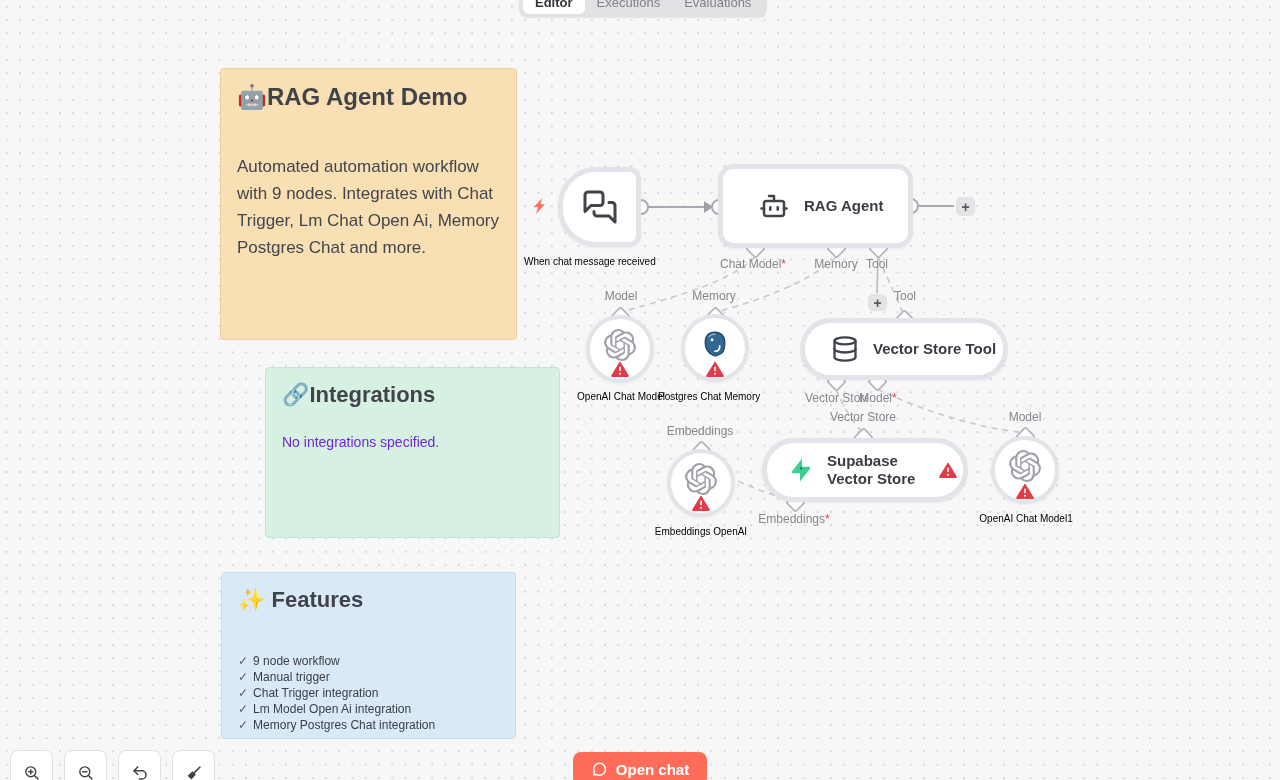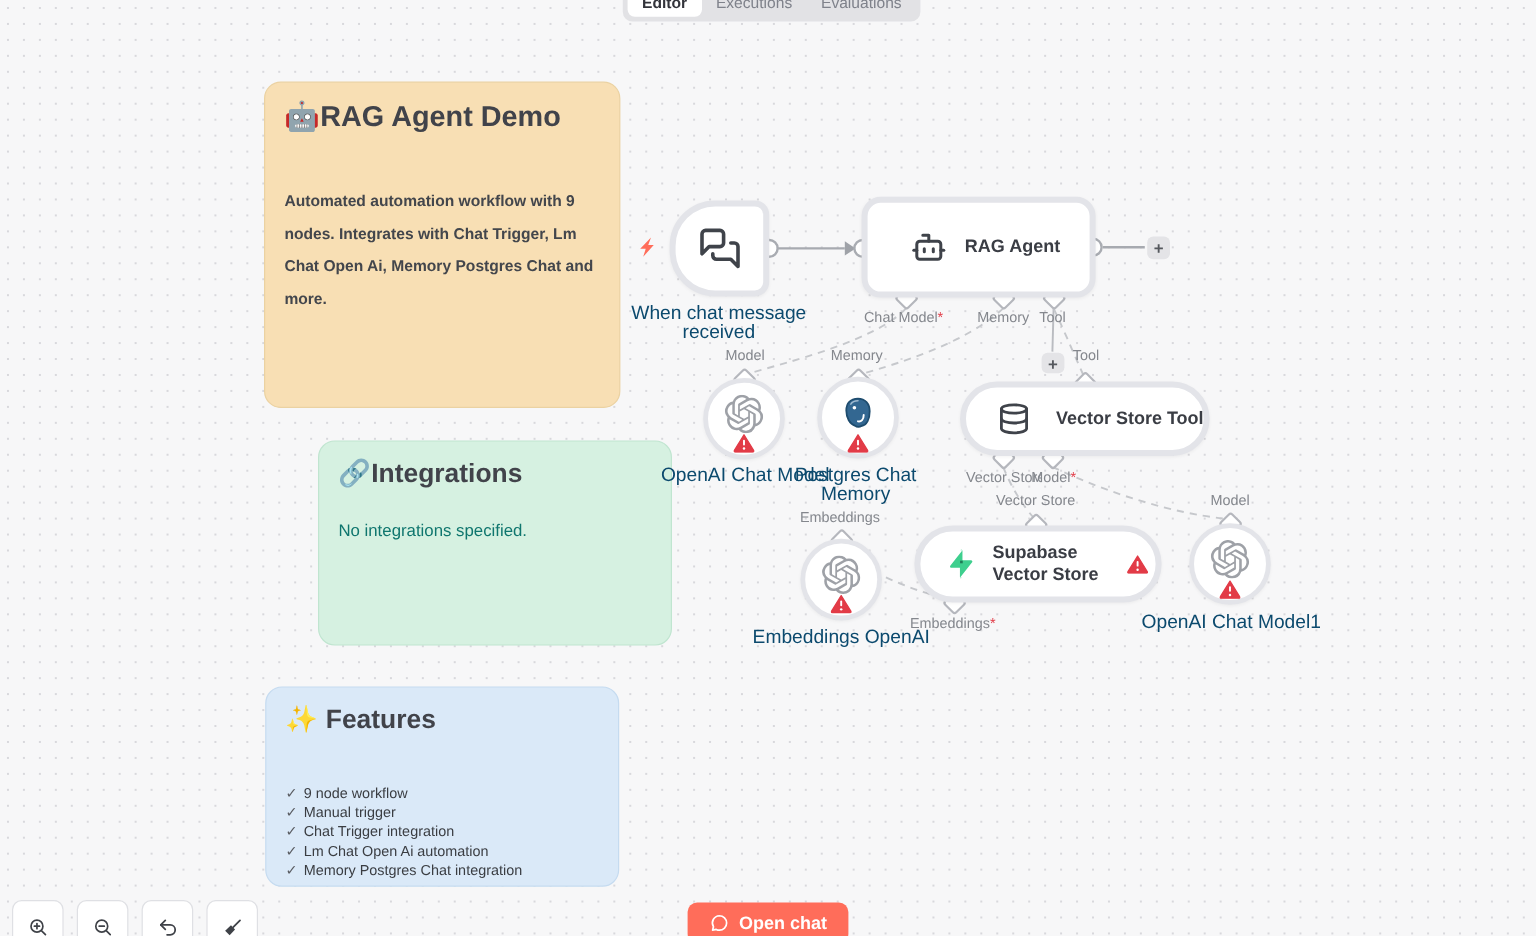--- a/index.html
+++ b/index.html
@@ -13,51 +13,51 @@
   }
   .abs { position:absolute; }
 
   
   .tabbar { left:519px; top:-20px; height:38px; background:#E2E2E5; border-radius:8px;
     display:flex; align-items:flex-end; padding:0 4px 4px 4px; z-index:20; }
   .tab { font-size:13px; padding:4px 12px; color:#7F828B; cursor:default; white-space:nowrap; }
   .tab.active { background:#FFFFFF; border-radius:6px; color:#33343B; font-weight:700; }
 
   
-  .sticky { border-radius:14px; border:1px solid; padding:14px 16px; z-index:1; }
+  .sticky { border-radius:4px; border:1px solid; padding:14px 16px; z-index:1; }
   .sticky h2 { font-weight:700; color:#41434A; }
   .sticky-demo { left:220px; top:68px; width:297px; height:272px; background:#F8DFB4; border-color:#EBD2A2; }
   .sticky-demo h2 { font-size:24px; }
-  .sticky-demo p { margin-top:42px; font-size:13px; line-height:27px; color:#43464C; font-weight:700; }
+  .sticky-demo p { margin-top:42px; font-size:17px; line-height:27px; color:#43464C; font-weight:400; }
   .sticky-integrations { left:221px; top:367px; width:295px; height:171px; background:#D6F1E1; border-color:#C0E5D0;margin-left:44px; }
   .sticky-integrations h2, .sticky-features h2 { font-size:22px; }
-  .sticky-integrations p { margin-top:26px; font-size:14px; color:#0f766e; }
+  .sticky-integrations p { margin-top:26px; font-size:14px; color:#6d28d9; }
   .sticky-features { left:221px; top:572px; width:295px; height:167px; background:#DAE9F8; border-color:#C5DBF0; }
   .sticky-features ul { margin-top:40px; list-style:none; }
   .sticky-features li { font-size:12px; line-height:16px; color:#3A3D42; }
   .sticky-features li .chk { color:#5A5D63; margin-right:5px; }
 
   
   .node { background:#FFFFFF; border:5px solid #E3E4E9; z-index:3; display:flex; align-items:center;
     box-shadow:0 1px 3px rgba(0,0,0,0.05); }
   .node-title { font-size:15px; font-weight:600; color:#3A3D44; line-height:18px; }
   .node-trigger { left:558px; top:167px; width:83px; height:80px; border-radius:38px 12px 12px 38px; justify-content:center; }
   .node-rag { left:718px; top:164px; width:195px; height:84px; border-radius:16px; padding-left:36px; gap:15px; }
   .node-pill { border-radius:32px; }
-  .node-vst { left:800px; top:318px; width:208px; height:62px; padding-left:26px; gap:14px;justify-content:space-between; }
+  .node-vst { left:800px; top:318px; width:208px; height:62px; padding-left:26px; gap:14px; }
   .node-supabase { left:762px; top:438px; width:206px; height:64px; padding-left:20px; gap:12px; }
   .node-circle { border-radius:50%; border-width:4px; width:68px; height:68px; justify-content:center; }
   .node-owm { left:586px; top:315px; }
   .node-pg { left:681px; top:314px; }
   .node-emb { left:667px; top:449px; }
   .node-m1 { left:991px; top:436px; }
   .node-circle .icon-wrap { margin-top:-8px; }
 
   
-  .node-label { font-size:16px; line-height:16px; font-weight:500; color:#0c4a6e; text-align:center;
+  .node-label { font-size:10px; line-height:16px; font-weight:500; color:#000000; 
     transform:translateX(-50%); z-index:4; }
   .port-label { font-size:12px; color:#84878D; white-space:nowrap; transform:translateX(-50%); z-index:4; }
   .port-label.clip { transform:none; overflow:hidden; text-align:left; }
   .req { color:#E23B47; }
 
   
   .plus-btn { background:#E4E4E7; border-radius:5px; color:#55585E; font-size:14px; font-weight:600;
     display:flex; align-items:center; justify-content:center; z-index:4; line-height:1; }
 
   
@@ -90,21 +90,21 @@
 <div class="abs sticky sticky-integrations">
   <h2>🔗Integrations</h2>
   <p>No integrations specified.</p>
 </div>
 <div class="abs sticky sticky-features">
   <h2>✨ Features</h2>
   <ul>
     <li><span class="chk">✓</span><span>9 node workflow</span></li>
     <li><span class="chk">✓</span><span>Manual trigger</span></li>
     <li><span class="chk">✓</span><span>Chat Trigger integration</span></li>
-    <li><span class="chk">✓</span><span>Lm Chat Open Ai automation</span></li>
+    <li><span class="chk">✓</span><span>Lm Model Open Ai integration</span></li>
     <li><span class="chk">✓</span><span>Memory Postgres Chat integration</span></li>
   </ul>
 </div>
 
 <svg class="overlay" width="1280" height="780" viewBox="0 0 1280 780">
 
   <path d="M648 207 L704 207" stroke="#A7AAB0" stroke-width="2" fill="none"></path>
   <polygon points="704,201 713,207 704,213" fill="#9FA2A8"></polygon>
   <path d="M919 206 L954 206" stroke="#A7AAB0" stroke-width="2" fill="none"></path>
   <path d="M878 257 L877 293" stroke="#BABCC1" stroke-width="1.6" fill="none"></path>

